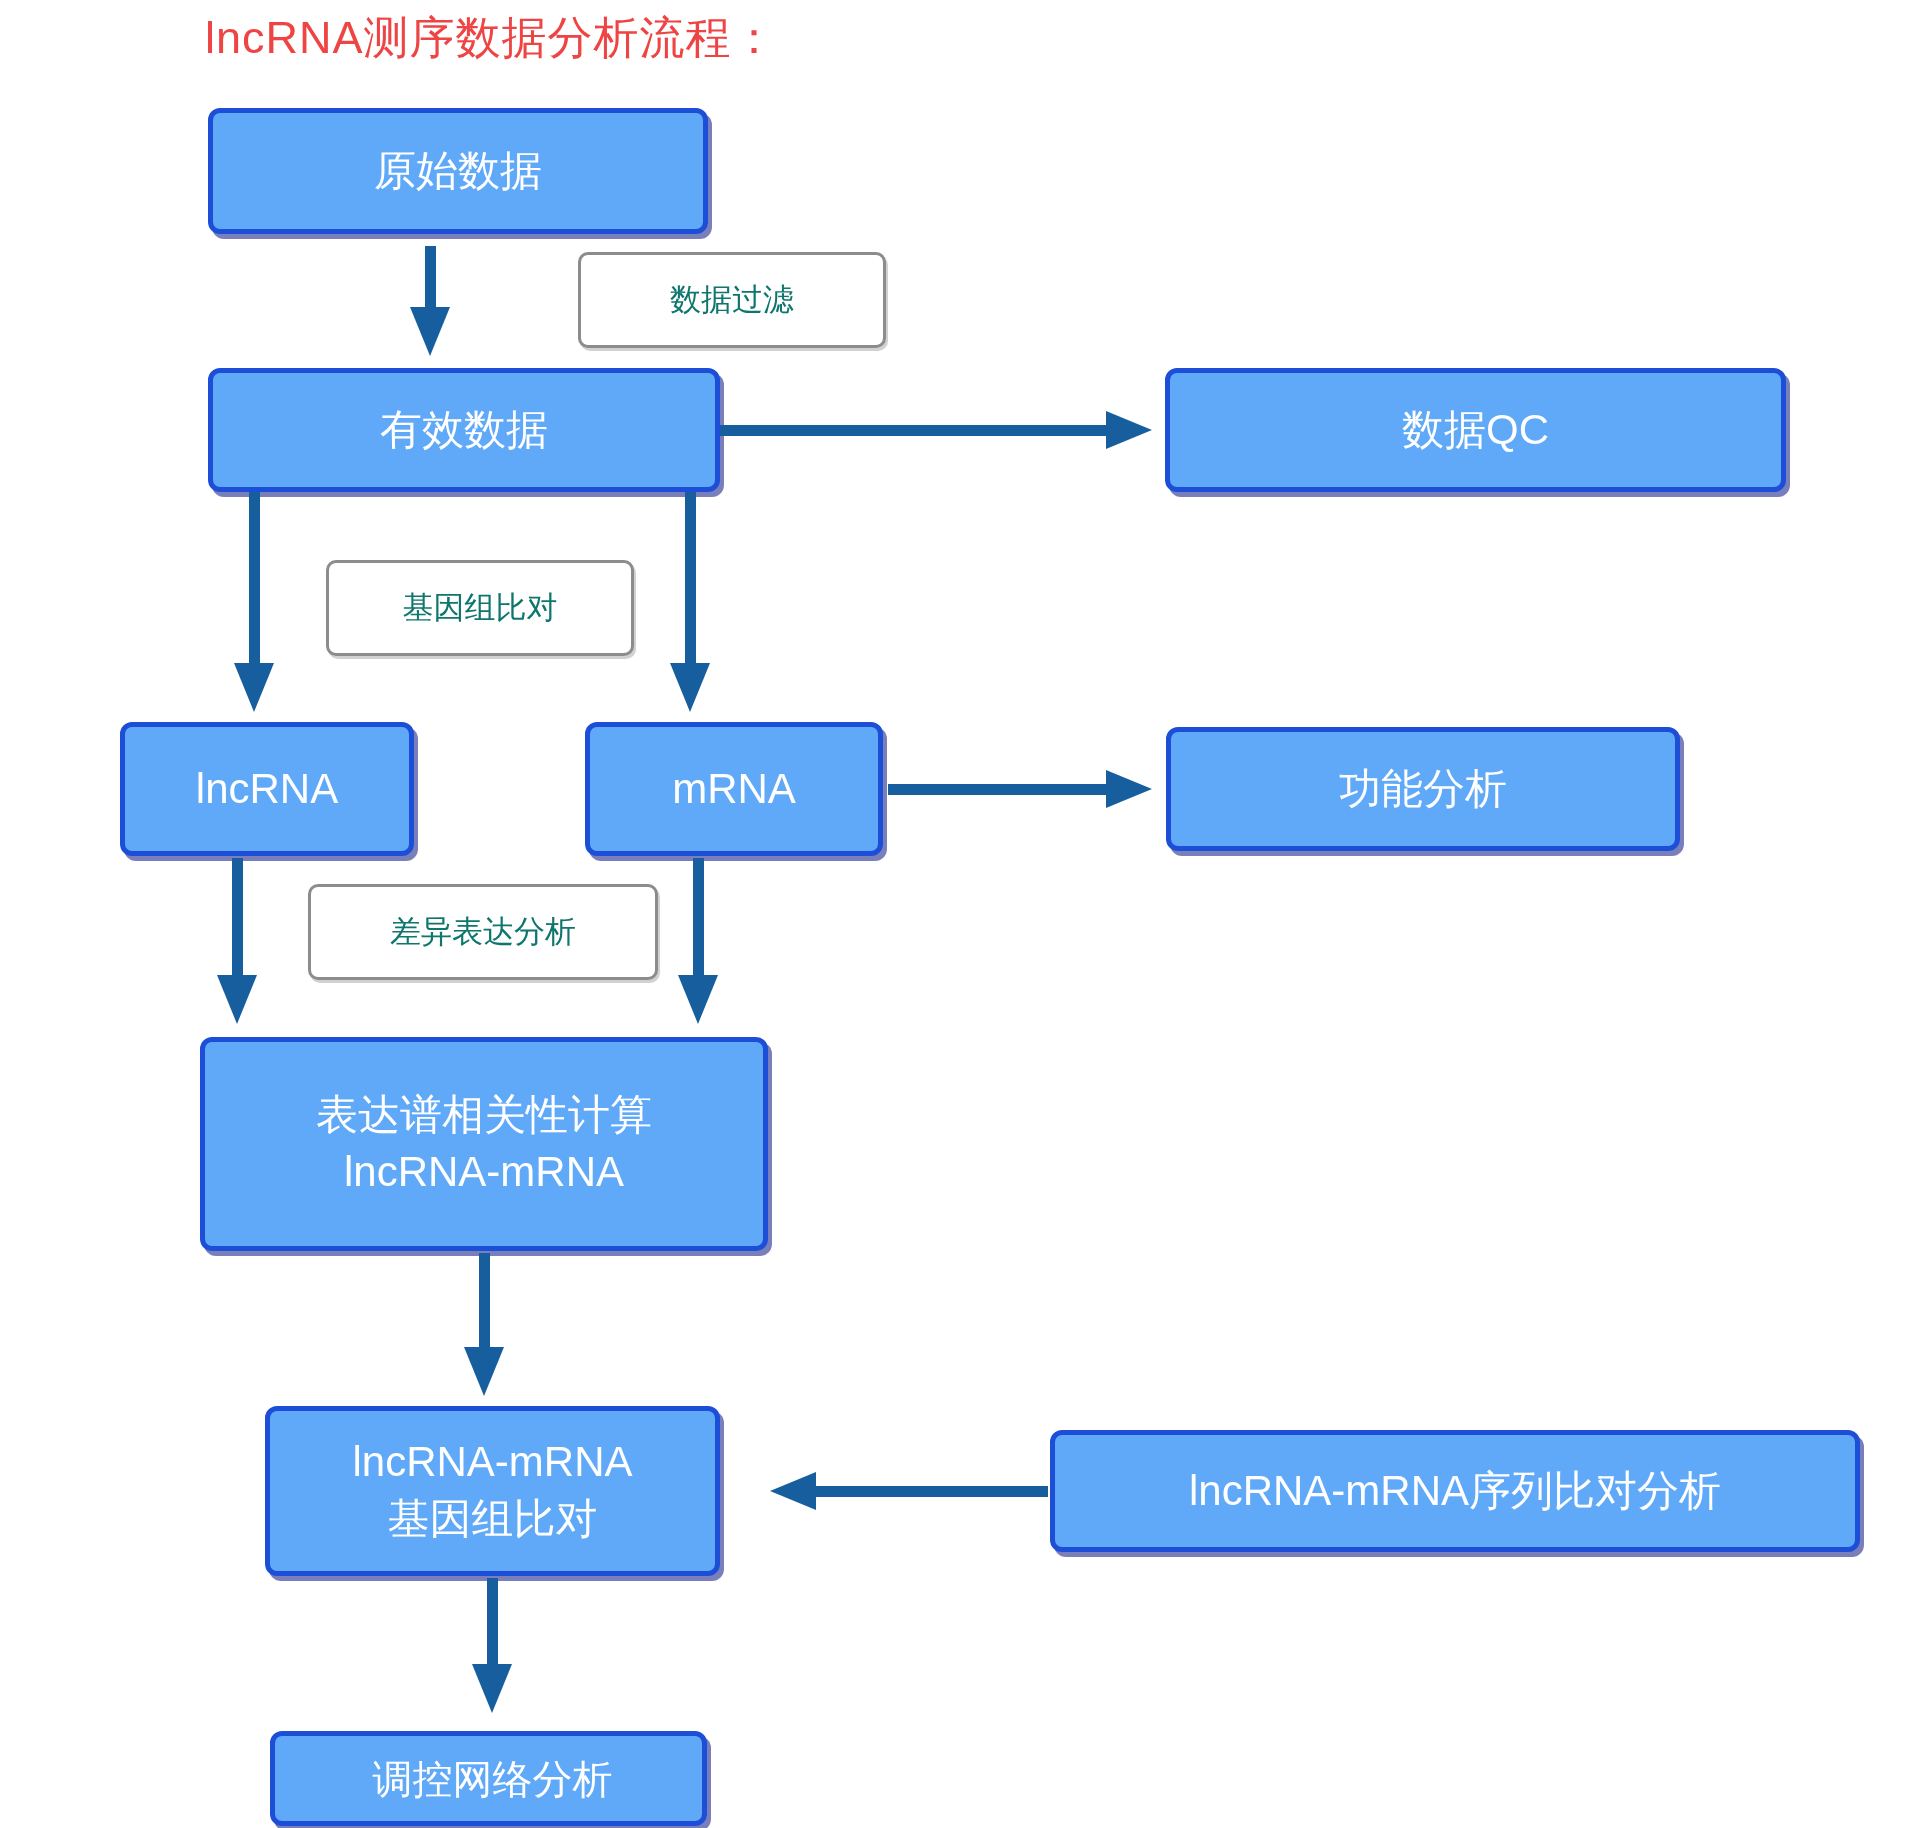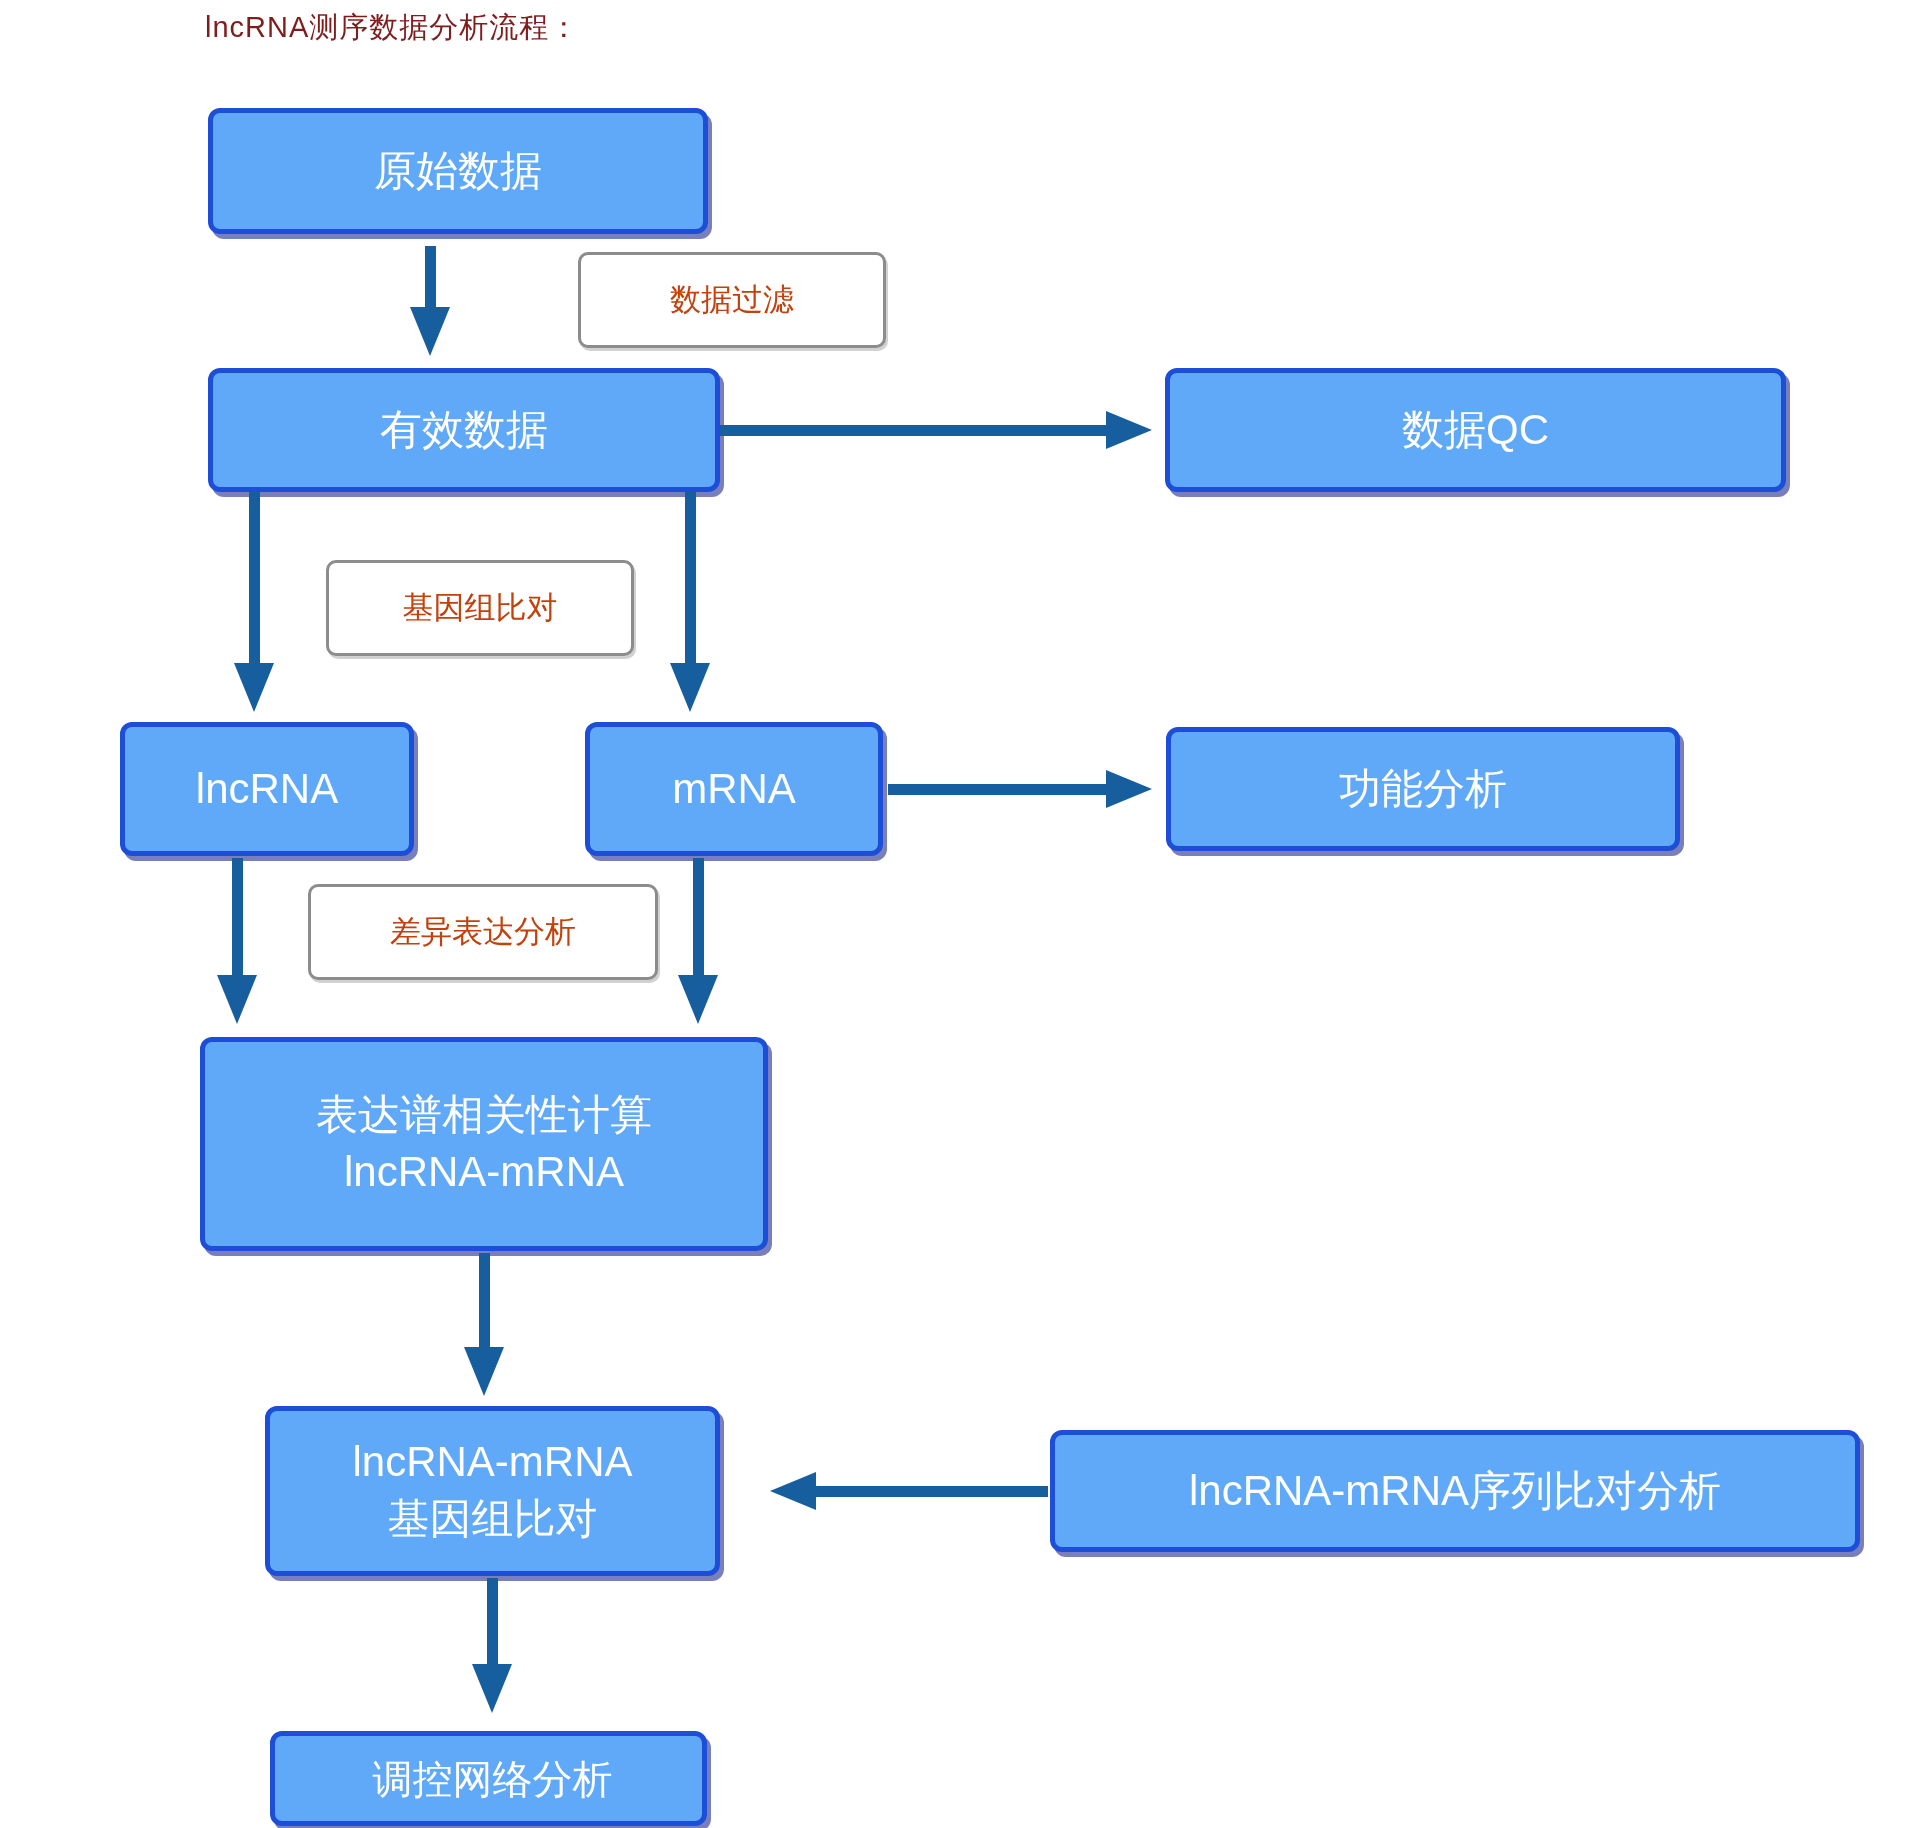--- a/index.html
+++ b/index.html
@@ -5,22 +5,22 @@
   html,body{margin:0;padding:0;background:#ffffff;}
   #canvas{
     position:relative;
     width:1920px;height:1828px;
     background:#ffffff;
     font-family:"Liberation Sans","DejaVu Sans",sans-serif;
     overflow:hidden;
   }
   .page-title{
     position:absolute;
-    font-size:29px;
-    color:#7f1d1d;
+    font-size:45px;
+    color:#ef4444;
     white-space:nowrap;
     letter-spacing:1px;
   }
   .node{
     position:absolute;
     box-sizing:border-box;
     background:#5FA9F8;
     border:5px solid #1d4ed8;
     border-radius:12px;
     box-shadow:4px 5px 0 0 rgba(10,22,130,0.55);
@@ -32,21 +32,21 @@
     text-align:center;
     line-height:1.35;
   }
   .plabel{
     position:absolute;
     box-sizing:border-box;
     background:#ffffff;
     border:3px solid #8C8C8C;
     border-radius:10px;
     box-shadow:2px 3px 0 0 rgba(0,0,0,0.18);
-    color:#c2410c;
+    color:#0f766e;
     font-size:31px;
     display:flex;
     align-items:center;
     justify-content:center;
     text-align:center;
   }
   .shaft-v{position:absolute;width:11px;background:#175E9E;}
   .shaft-h{position:absolute;height:11px;background:#175E9E;}
   .head-down{
     position:absolute;width:0;height:0;

